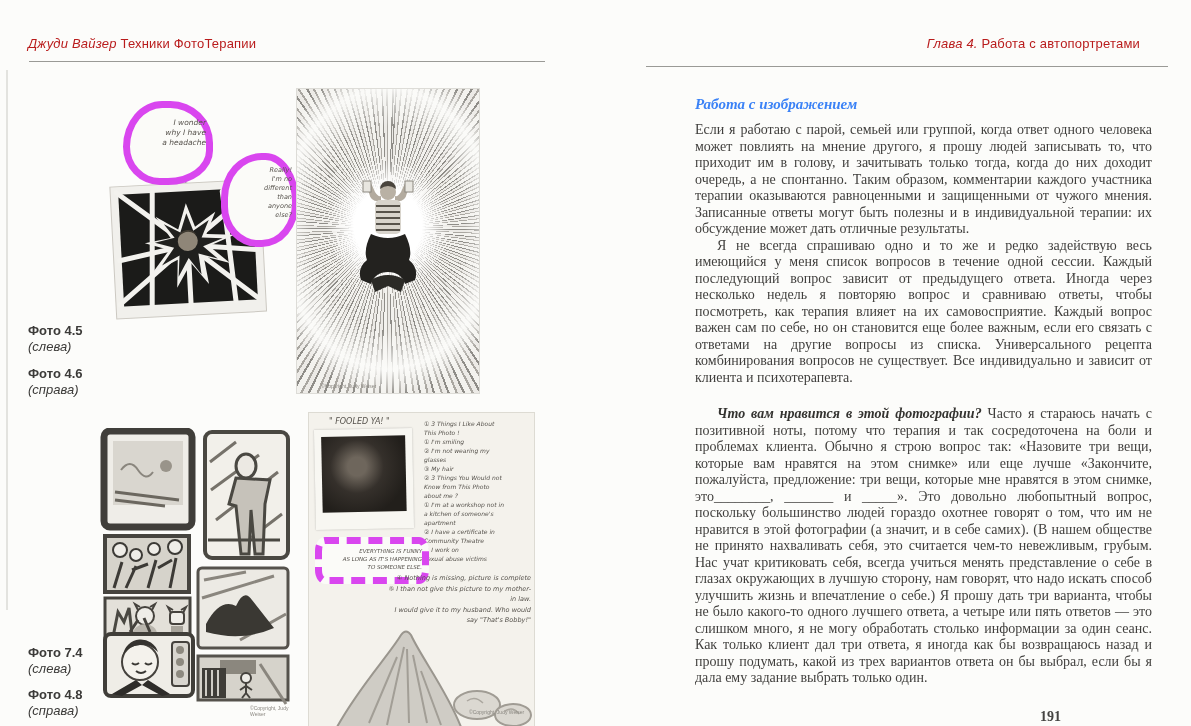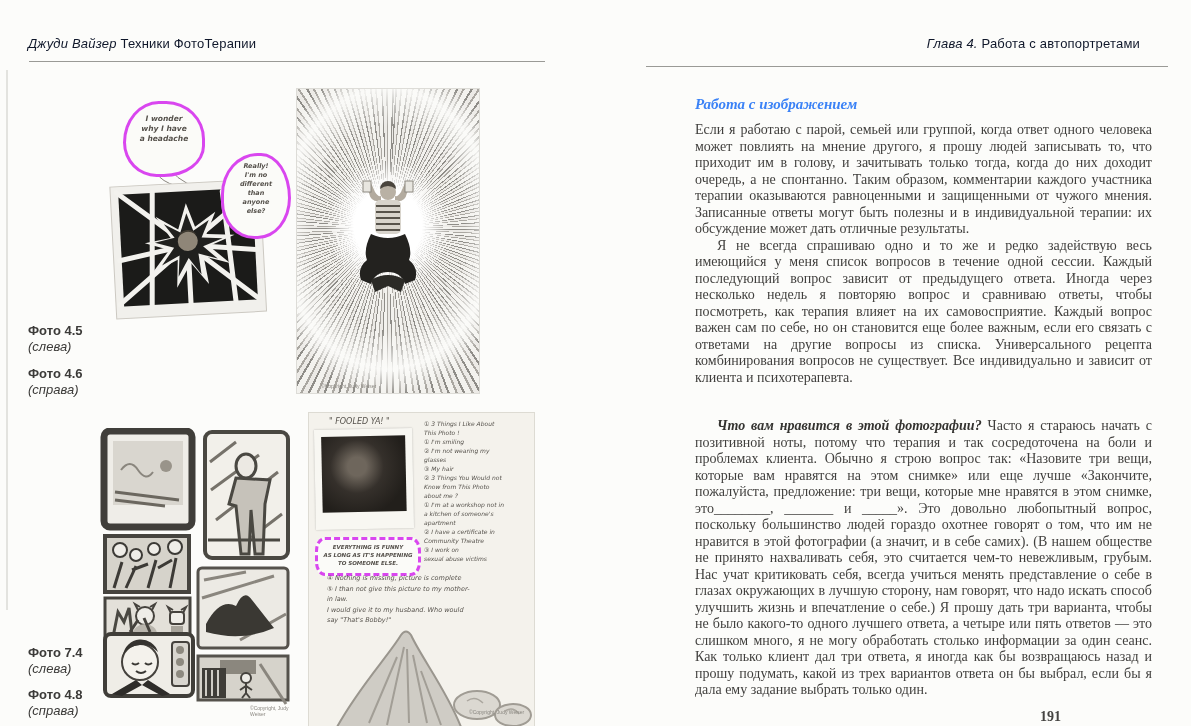--- a/index.html
+++ b/index.html
@@ -1,37 +1,37 @@
 <!DOCTYPE html>
 <html lang="ru"><head>
 <meta charset="utf-8">
 <style>
   html,body{margin:0;padding:0;background:#e8e8e6;}
   .spread{position:relative;width:1191px;height:726px;background:#fcfcfa;overflow:hidden;
           font-family:"Liberation Serif",serif;color:#3f3e3c;}
   .abs{position:absolute;}
   
-  .runhead{font-family:"Liberation Sans",sans-serif;font-size:13px;color:#0f172a;letter-spacing:.2px;}
+  .runhead{font-family:"Liberation Sans",sans-serif;font-size:13px;color:#b91c1c;letter-spacing:.2px;}
   .runhead i{font-style:italic;}
   .rule{height:1px;background:#9a9a96;}
   .scan-edge{width:2px;background:#e3e3df;}
   
   .caption{font-family:"Liberation Sans",sans-serif;font-size:13px;font-weight:bold;color:#3b3a38;line-height:16px;}
   .caption .pos{font-weight:normal;font-style:italic;}
   
   .article{width:457px;font-size:14px;line-height:16.5px;text-align:justify;color:#403f3d;}
   .article h2{margin:0 0 9px 0;font-size:15px;line-height:18px;font-style:italic;color:#3b82f6;}
   .article p{margin:0;}
   .article p.indent{text-indent:22px;}
-  .article p.gap{margin-top:32px;}
+  .article p.gap{margin-top:20px;}
   .qlead{font-weight:bold;font-style:italic;color:#343330;}
   .pagenum{font-size:14px;font-weight:bold;color:#454442;}
   
   .hw{font-family:"DejaVu Sans",sans-serif;font-style:italic;color:#55514b;}
-  .bubble{border:3px solid #d946ef;background:#fbfbf8;text-align:center;font-weight:bold;}
+  .bubble{border:7px solid #d946ef;background:#fbfbf8;text-align:right;}
   
   .burst{background:
       radial-gradient(ellipse 34% 22% at 50% 45%, #ffffff 0%, #ffffff 55%, rgba(255,255,255,0) 100%),
       radial-gradient(ellipse 88% 70% at 50% 46%, rgba(255,255,255,0) 48%, rgba(252,252,250,.9) 66%, rgba(252,252,250,0) 78%),
       radial-gradient(ellipse 120% 105% at 50% 46%, rgba(255,255,255,0) 70%, #fbfbf9 97%),
       repeating-conic-gradient(from 3deg at 50% 46%, #8f8d88 0deg 0.7deg, #eceae6 0.7deg 2.1deg, #aaa7a1 2.1deg 2.8deg, #f3f2ee 2.8deg 4.6deg);
       border:1px solid #dddcd7;}
   .tinycopy{font-family:"Liberation Sans",sans-serif;font-size:5px;color:#8a8780;font-style:normal;}
   
   .journal{background:#f4f2ec;border:1px solid #dddbd3;}
@@ -215,21 +215,21 @@
         <div>② I have a certificate in</div>
         <div>    Community Theatre</div>
         <div>③ I work on</div>
         <div>    sexual abuse victims</div>
       </div>
     <div class="abs bubble bubble-small hw" style="left:6px;top:124px;width:100px;height:30px;border-radius:10px/14px;border-style:dashed;padding-top:3px;">
         <div>EVERYTHING IS FUNNY</div>
         <div>AS LONG AS IT'S HAPPENING</div>
         <div>TO  SOMEONE  ELSE.</div>
       </div>
-    <div class="abs answers hw" style="left:18px;top:160px;width:216px;">
+    <div class="abs answers hw" style="left:6px;top:160px;width:216px;text-align:right;">
         <div>④ Nothing is missing, picture is complete</div>
         <div>⑤ I than not give this picture to my mother-</div>
         <div>    in law.</div>
         <div>    I would give it to my husband. Who would</div>
         <div>    say "That's Bobby!"</div>
       </div>
     <svg class="abs" style="left:0;top:214px;" width="225" height="100" viewBox="0 0 225 100">
       <path d="M28,100 C50,60 80,28 92,8 q5,-7 10,0 C112,30 138,64 152,100 Z" fill="#cfccc5" stroke="#9a968e" stroke-width="2"></path>
       <path d="M60,96 L88,30 M78,98 L95,20 M100,96 L98,22 M118,96 L104,28 M132,98 L112,44" stroke="#a29e96" stroke-width="2" fill="none"></path>
       <ellipse cx="168" cy="78" rx="23" ry="14" fill="#dbd8d1" stroke="#a09c94" stroke-width="2"></ellipse>

